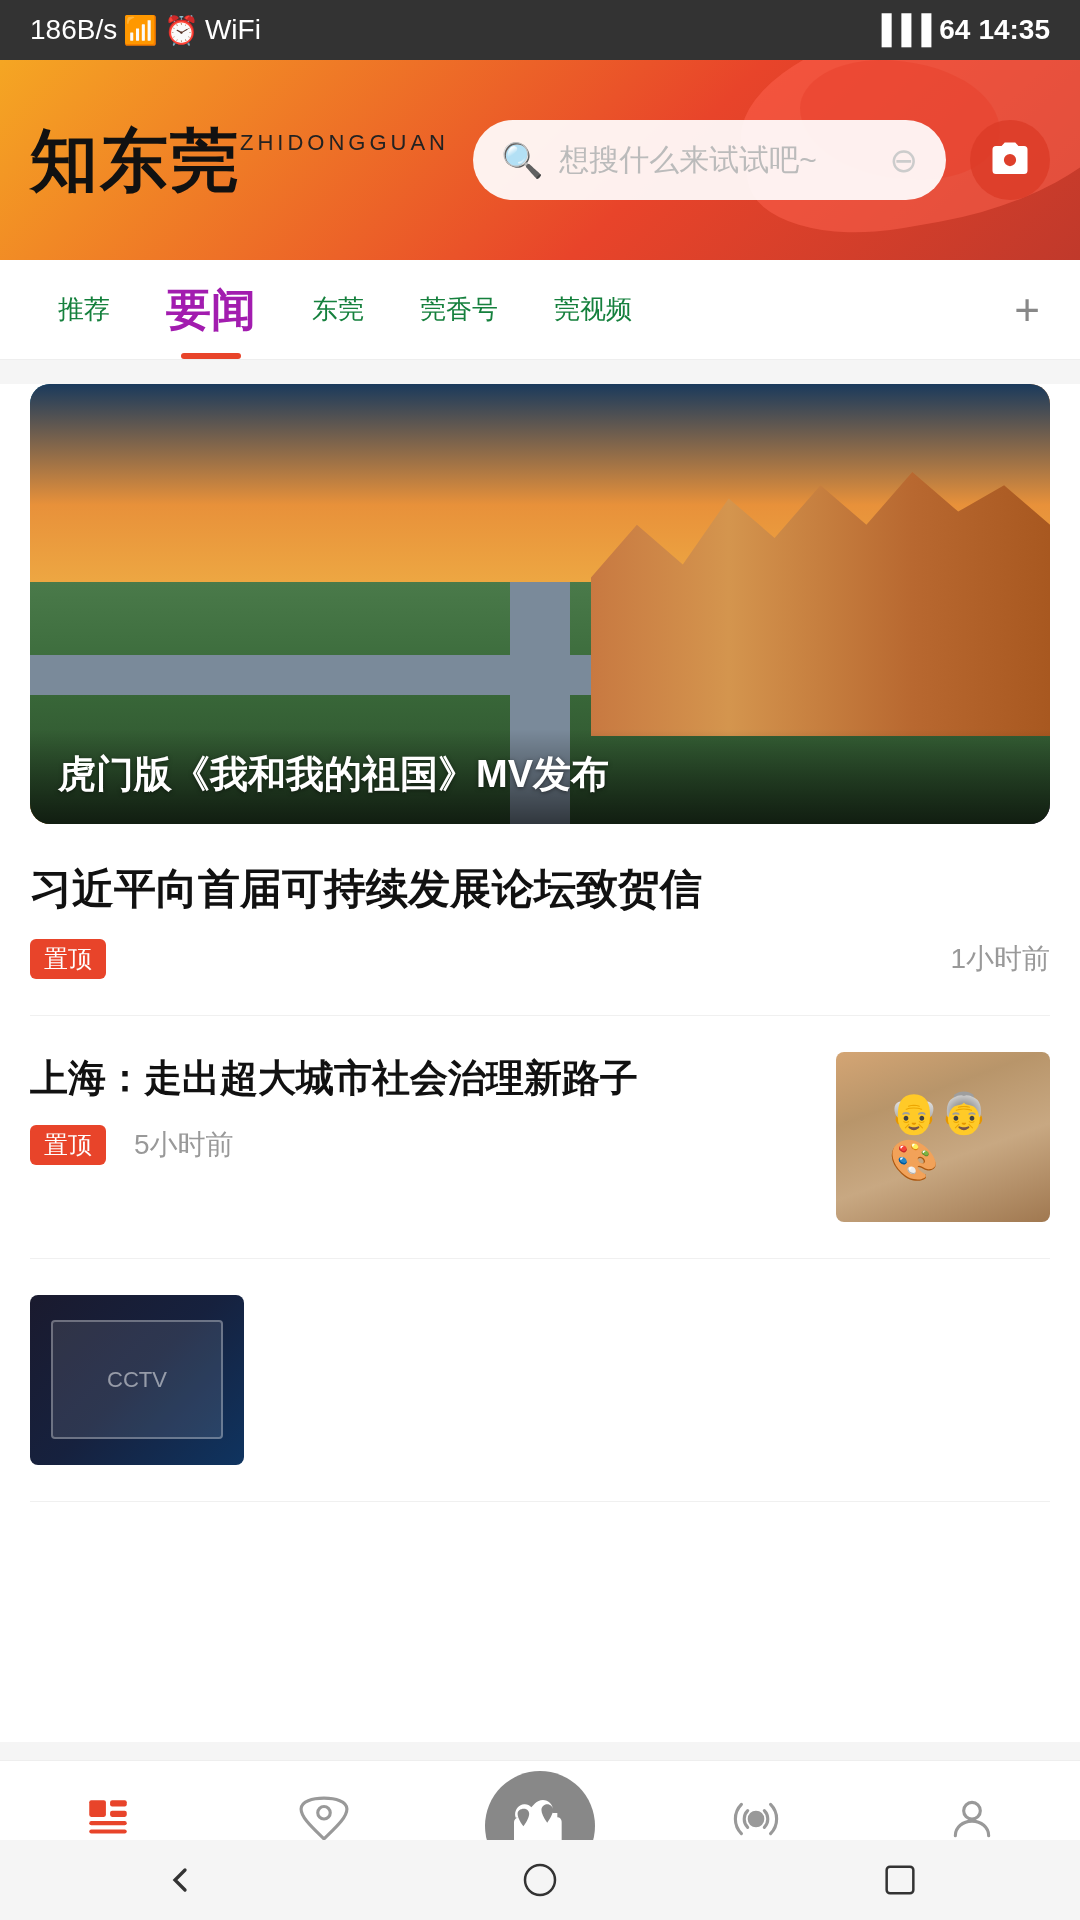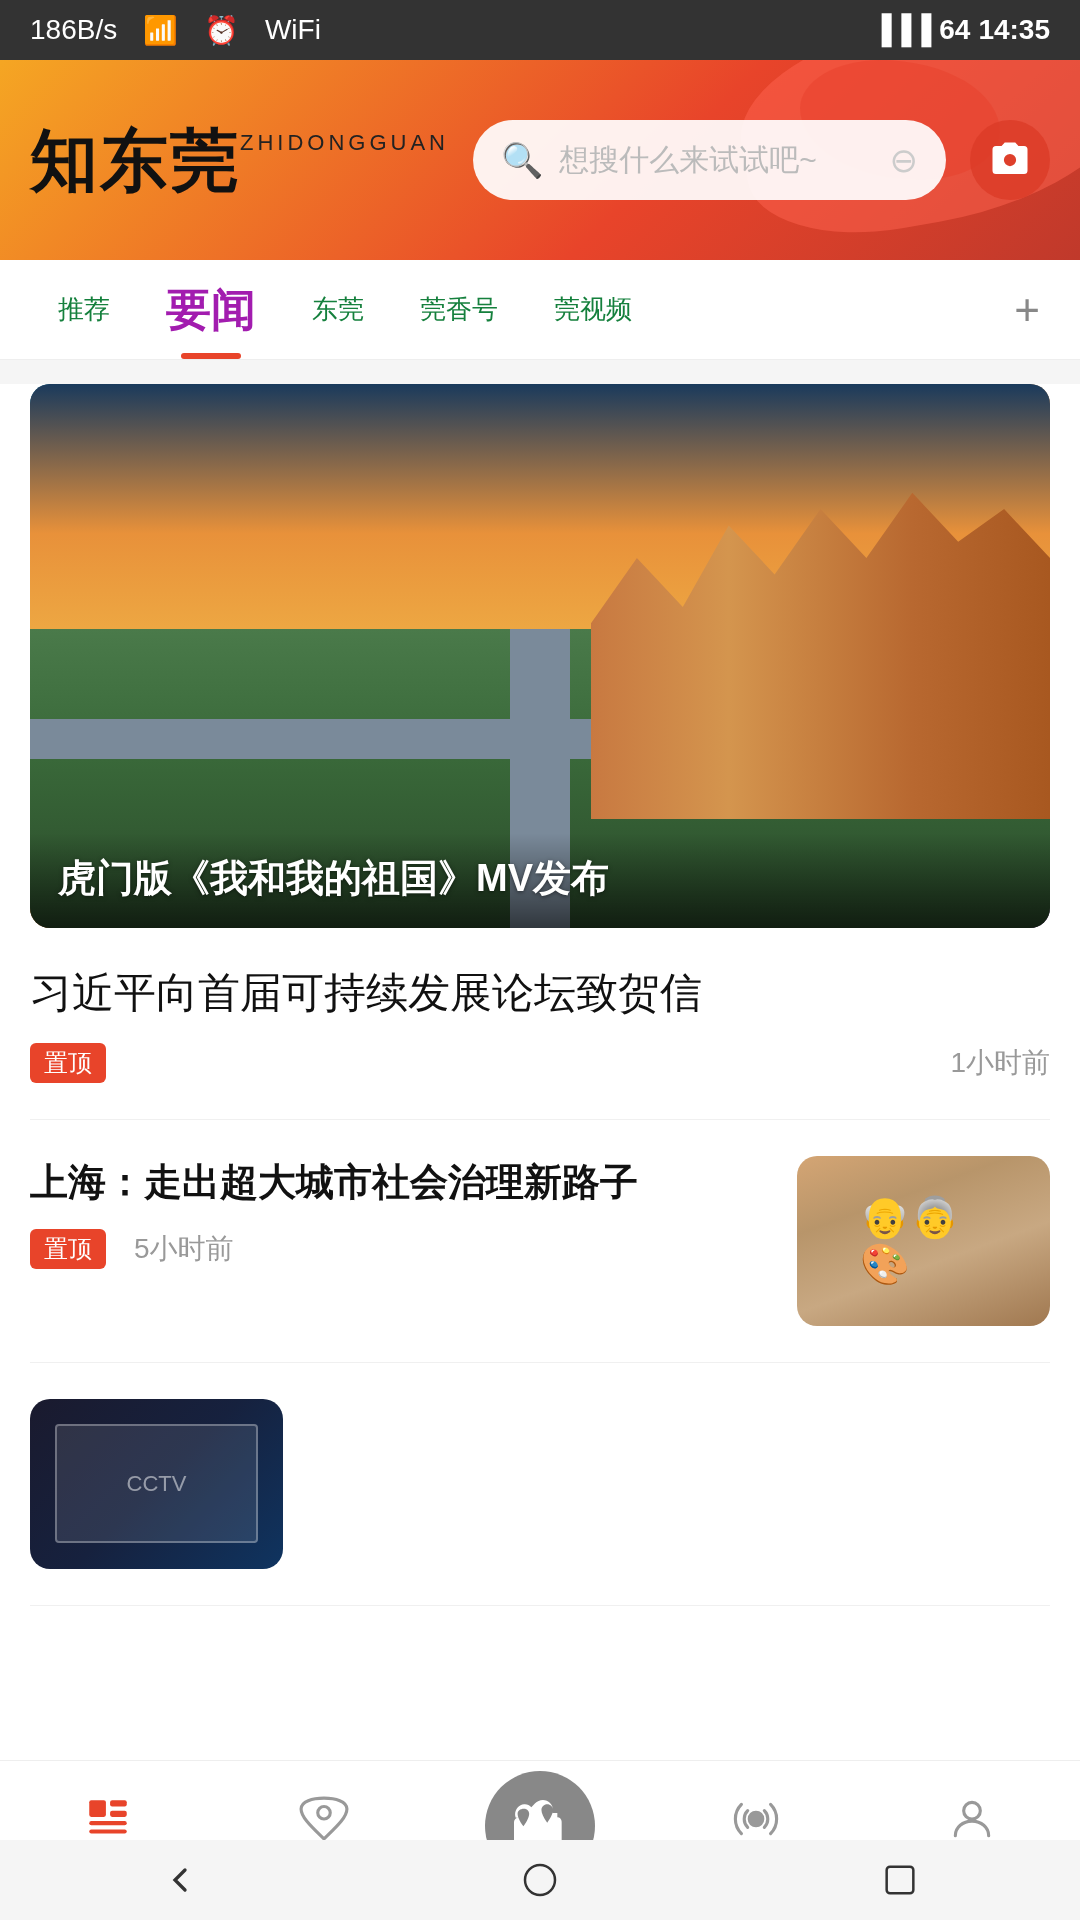--- a/index.html
+++ b/index.html
@@ -17,21 +17,21 @@
       width: 100%;
       height: 60px;
       background: #333;
       display: flex;
       align-items: center;
       justify-content: space-between;
       padding: 0 30px;
       color: #fff;
       font-size: 28px;
     }
-    .status-left { display: flex; align-items: center; gap: 26px; }
+    .status-left { display: flex; align-items: center; gap: 6px; }
     .status-right { display: flex; align-items: center; gap: 8px; font-weight: 600; }
 
     
     .header {
       width: 100%;
       height: 200px;
       background: linear-gradient(135deg, #f5a623 0%, #e8442a 60%, #c0392b 100%);
       position: relative;
       display: flex;
       align-items: center;
@@ -161,21 +161,21 @@
 
     
     .hero-card {
       margin: 24px 30px 0;
       border-radius: 20px;
       overflow: hidden;
       position: relative;
     }
     .hero-img {
       width: 100%;
-      height: 544px;
+      height: 440px;
       background: linear-gradient(
         160deg,
         #1a6b8a 0%,
         #2980b9 20%,
         #e67e22 50%,
         #c0392b 70%,
         #8e44ad 100%
       );
       position: relative;
       display: flex;
@@ -235,44 +235,44 @@
     
     .news-list {
       padding: 0 30px;
     }
     .news-item {
       padding: 36px 0;
       border-bottom: 1px solid #f0f0f0;
     }
     .news-item-full .news-headline {
       font-size: 42px;
-      font-weight: 400;
+      font-weight: 700;
       color: #111;
       line-height: 1.4;
       margin-bottom: 20px;
     }
     .news-item-row {
       display: flex;
       gap: 24px;
       align-items: flex-start;
     }
     .news-item-row .news-text {
       flex: 1;
     }
     .news-item-row .news-headline {
       font-size: 38px;
       font-weight: 600;
       color: #111;
       line-height: 1.4;
       margin-bottom: 20px;
     }
     .news-thumb {
-      width: 253px;
+      width: 214px;
       height: 170px;
-      border-radius: 20px;
+      border-radius: 8px;
       overflow: hidden;
       flex-shrink: 0;
     }
     .news-meta {
       display: flex;
       align-items: center;
       gap: 28px;
     }
     .pin-badge {
       background: #e8442a;

